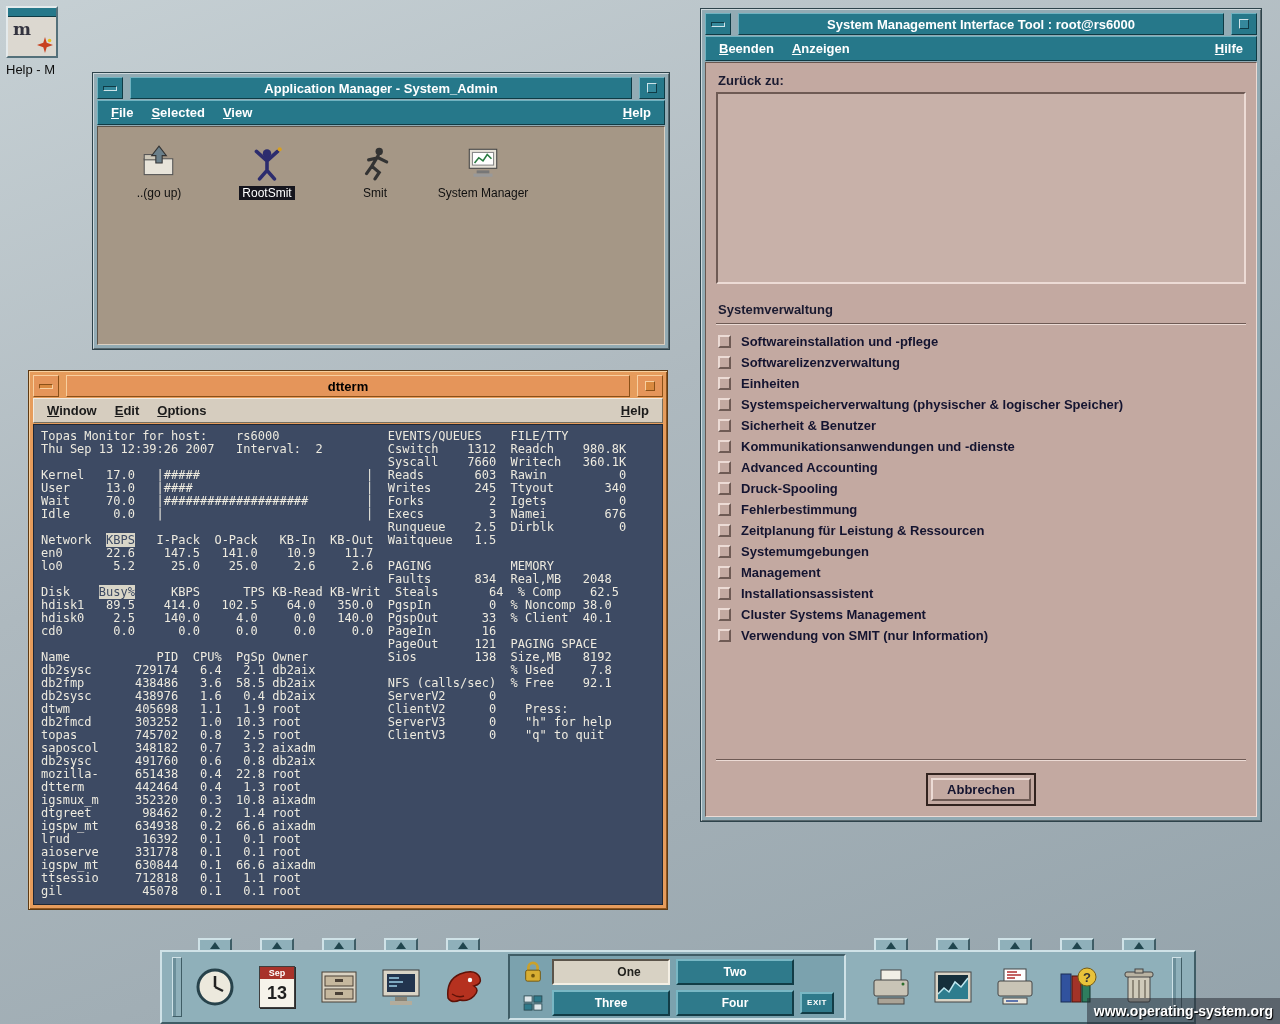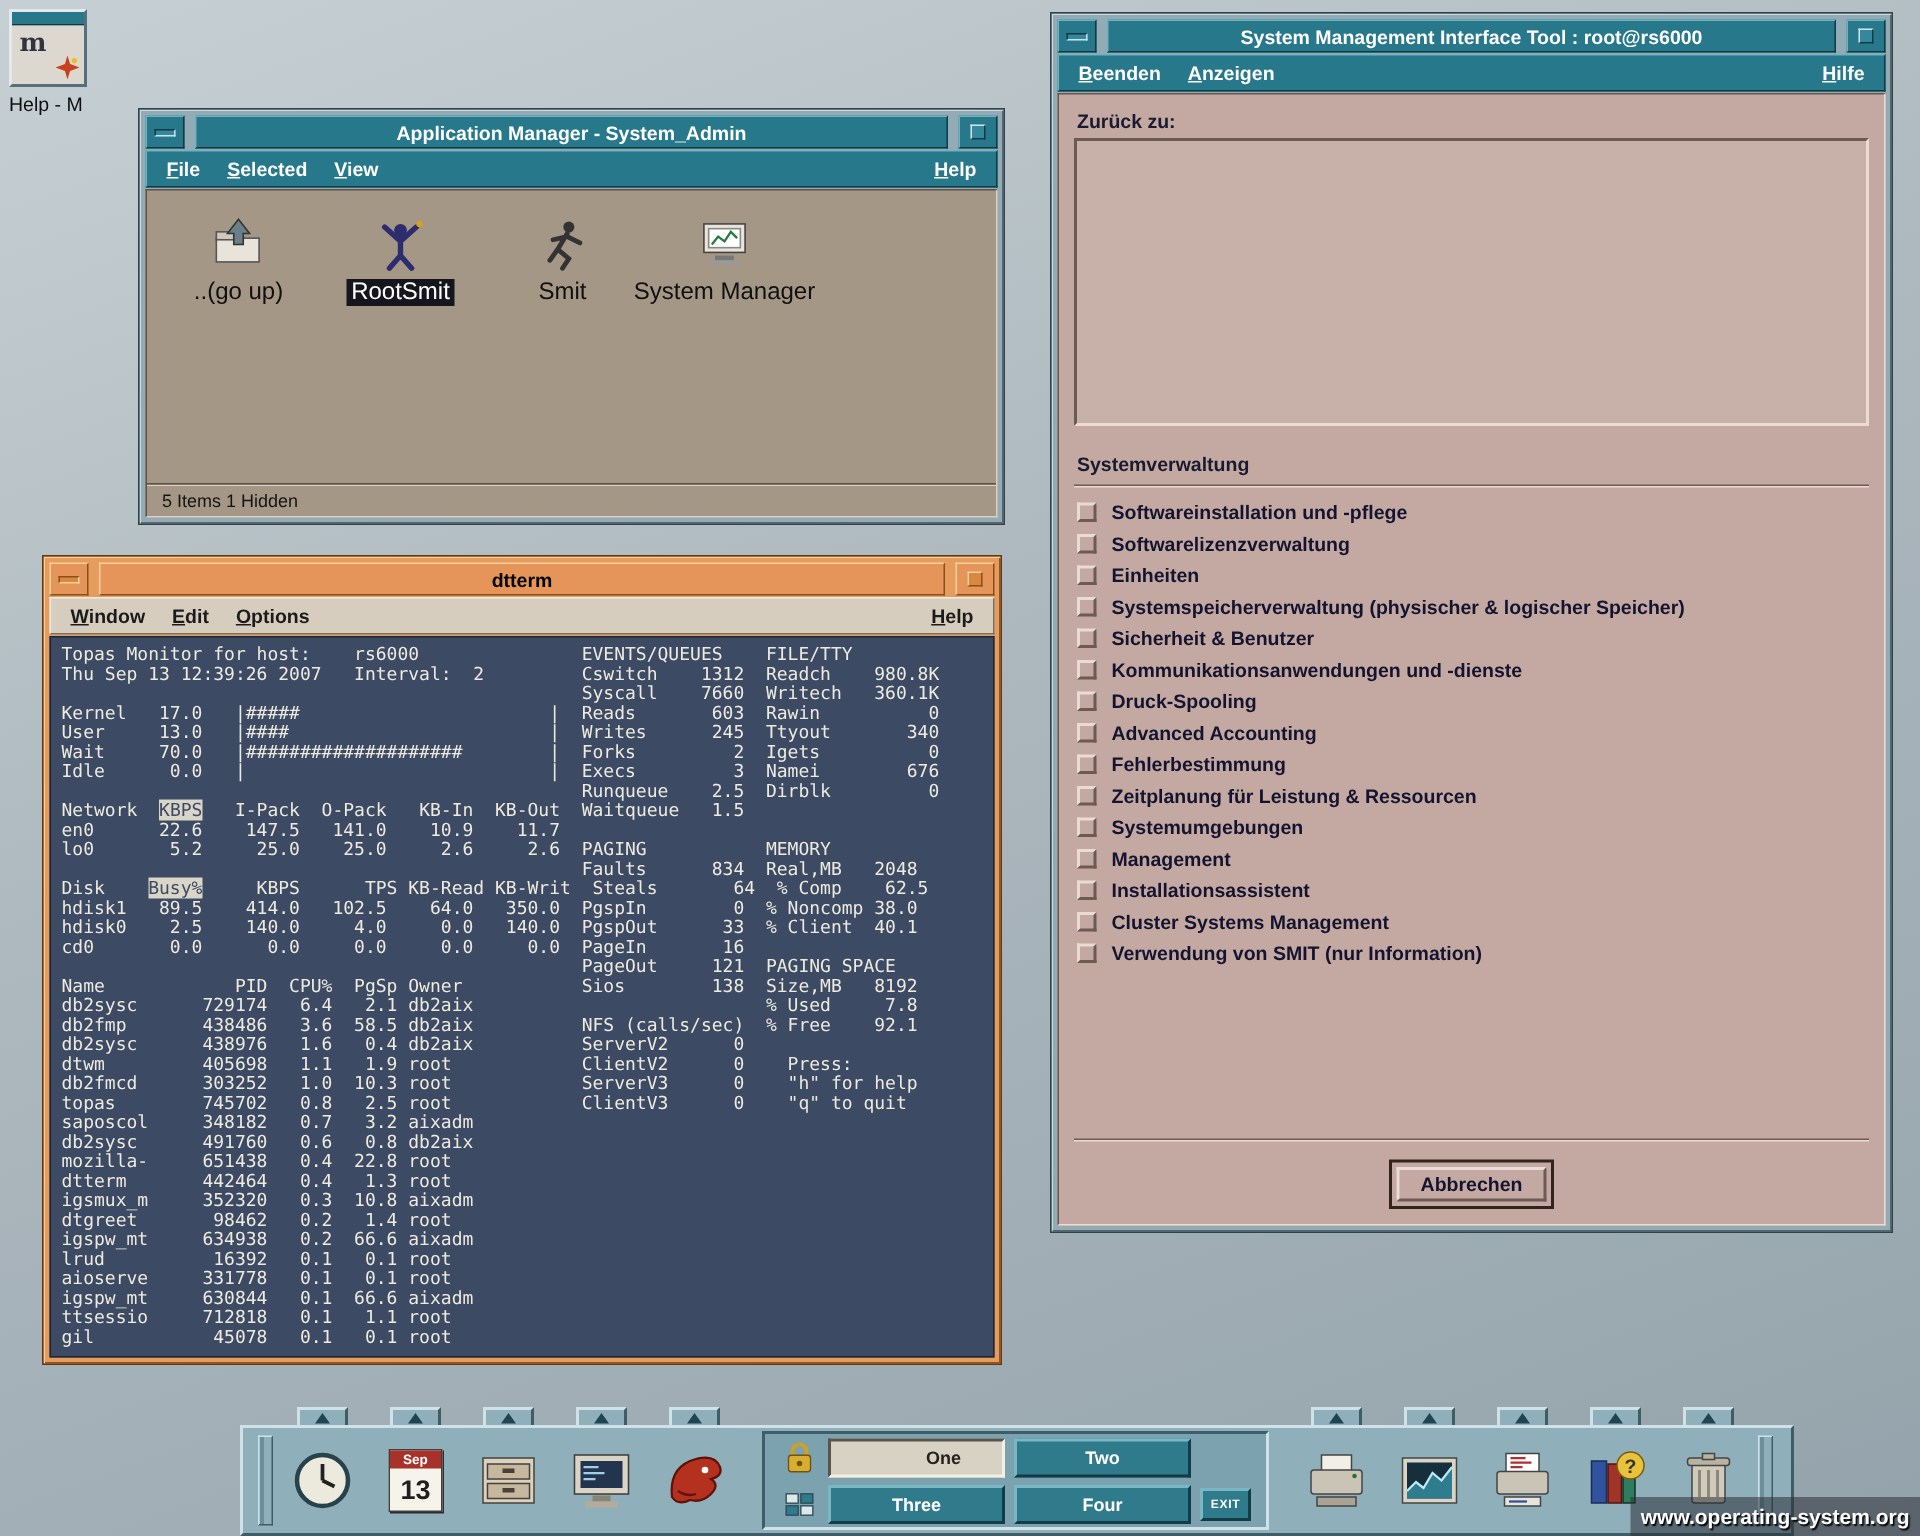--- a/index.html
+++ b/index.html
@@ -34,21 +34,21 @@
   #win-appmgr{left:92px;top:72px;width:578px;height:278px;z-index:2;}
   #win-dtterm{left:28px;top:370px;width:640px;height:540px;z-index:3;}
   #win-smit{left:700px;top:8px;width:562px;height:814px;z-index:2;}
 
   
   .appbody{flex:1;margin-top:1px;background:#a59786;border:1px solid;border-color:#5e5348 #dbd0c2 #dbd0c2 #5e5348;
            display:flex;flex-direction:column;overflow:hidden;}
   .icon-row{flex:1;display:flex;align-items:flex-start;padding:18px 0 0 12px;gap:10px;}
   .app-icon{width:98px;display:flex;flex-direction:column;align-items:center;gap:5px;cursor:default;}
   .app-icon svg{width:38px;height:36px;}
-  .ilabel{font-size:16px;color:#101010;padding:0 3px;white-space:nowrap;}
+  .ilabel{font-size:12px;color:#101010;padding:0 3px;white-space:nowrap;}
   .app-icon.selected .ilabel{background:#15151d;color:#fff;}
   .status{height:22px;flex:0 0 22px;display:flex;align-items:center;padding-left:10px;font-size:12px;color:#141414;
           border-top:1px solid #5e5348;box-shadow:inset 0 1px 0 #dbd0c2;}
 
   
   .term{flex:1;margin-top:1px;background:#3d4a63;border:1px solid #1e2736;padding:5px 7px;
         font-family:"DejaVu Sans Mono",monospace;font-size:12px;line-height:13px;color:#edeadf;
         white-space:pre;overflow:hidden;}
   .tline{height:13px;}
   .thl{background:#d9d6c8;color:#3d4a63;}
@@ -169,21 +169,20 @@
         <svg viewBox="0 0 36 34">
           <rect x="5" y="4" width="26" height="18" fill="#e8e4da" stroke="#444"></rect>
           <rect x="8" y="7" width="20" height="12" fill="#ffffff" stroke="#888"></rect>
           <path d="M10 17 L14 12 L18 15 L22 9 L26 13" stroke="#2a7b40" stroke-width="1.5" fill="none"></path>
           <rect x="12" y="24" width="12" height="3" fill="#777"></rect>
           <rect x="9" y="27" width="18" height="3" fill="#999"></rect>
         </svg>
         <span class="ilabel">System Manager</span>
       </div>
     </div>
-    <div class="status">5 Items 1 Hidden</div>
   </div>
 </div>
 
 <div class="win orange" id="win-dtterm">
   <div class="titlebar">
     <div class="tbp tb-menu">
         <span class="dash"></span>
       </div>
     <div class="tbp tb-title">dtterm</div>
     <div class="tbp tb-max">
@@ -240,25 +239,25 @@
         <div class="smit-item">
           <span class="smit-sq"></span>
           <span class="smit-lbl">Sicherheit &amp; Benutzer</span>
         </div>
         <div class="smit-item">
           <span class="smit-sq"></span>
           <span class="smit-lbl">Kommunikationsanwendungen und -dienste</span>
         </div>
         <div class="smit-item">
           <span class="smit-sq"></span>
+          <span class="smit-lbl">Advanced Accounting</span>
+        </div>
+        <div class="smit-item">
+          <span class="smit-sq"></span>
           <span class="smit-lbl">Druck-Spooling</span>
-        </div>
-        <div class="smit-item">
-          <span class="smit-sq"></span>
-          <span class="smit-lbl">Advanced Accounting</span>
         </div>
         <div class="smit-item">
           <span class="smit-sq"></span>
           <span class="smit-lbl">Fehlerbestimmung</span>
         </div>
         <div class="smit-item">
           <span class="smit-sq"></span>
           <span class="smit-lbl">Zeitplanung für Leistung &amp; Ressourcen</span>
         </div>
         <div class="smit-item">

